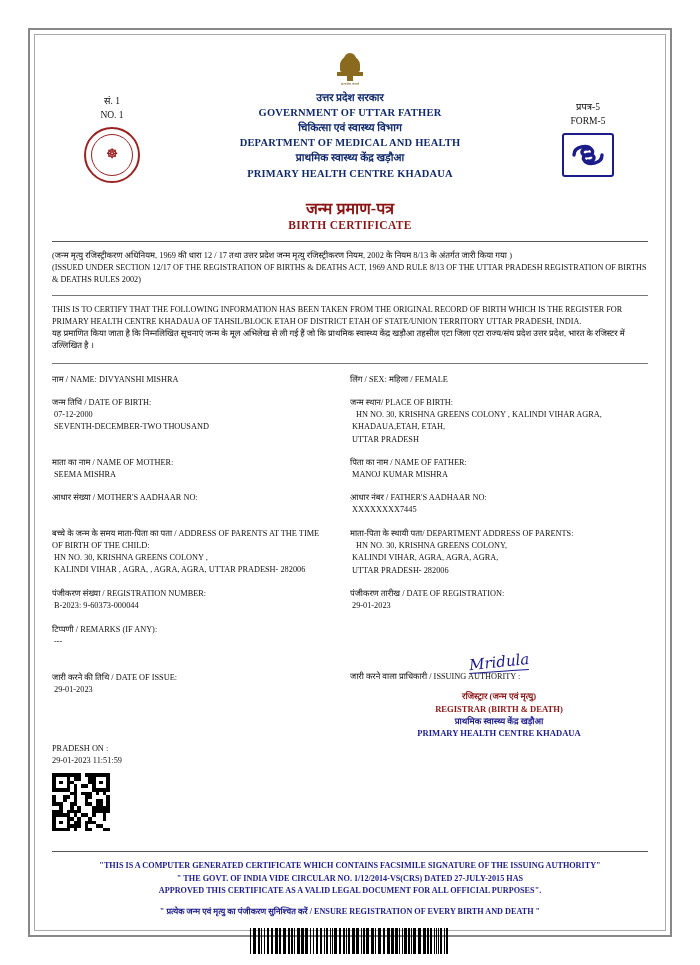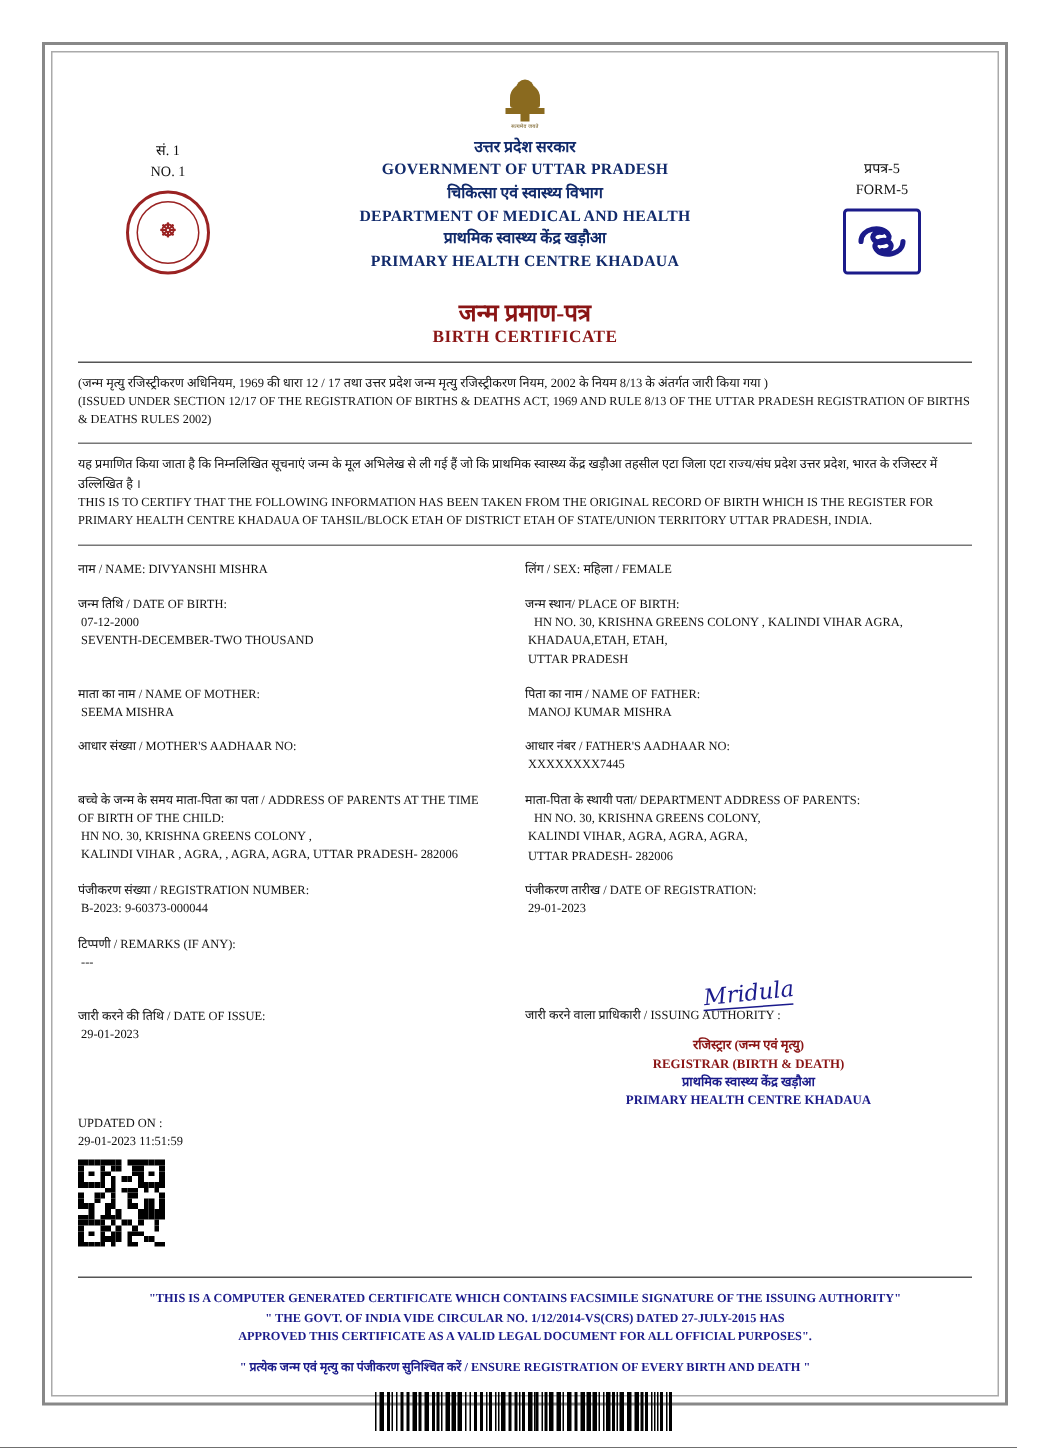--- a/index.html
+++ b/index.html
@@ -97,21 +97,21 @@
     left: 0;
     top: 25px;
     width: 26px;
     text-align: center;
     font-size: 3.4px;
     color: #6b5213;
     letter-spacing: .2px;
   }
   .header-block {
     display: flex;
-    align-items: flex-end;
+    align-items: center;
     justify-content: space-between;
     margin-top: 2px;
   }
   .header-left, .header-right {
     width: 120px;
     text-align: center;
     font-size: 9.5px;
     color: #111111;
     line-height: 1.5;
     padding-top: 6px;
@@ -329,21 +329,21 @@
         <div>NO. 1</div>
         <div class="seal-left">
           <div class="inner">
               <span class="mark">☸</span>
             </div>
         </div>
       </div>
 
       <div class="header-center">
         <div class="hindi-line">उत्तर प्रदेश सरकार</div>
-        <div class="eng-line">GOVERNMENT OF UTTAR PRADESH</div>
+        <div class="eng-line">GOVERNMENT OF UTTAR FATHER</div>
         <div class="hindi-line">चिकित्सा एवं स्वास्थ्य विभाग</div>
         <div class="eng-line">DEPARTMENT OF MEDICAL AND HEALTH</div>
         <div class="hindi-line">प्राथमिक स्वास्थ्य केंद्र खड़ौआ</div>
         <div class="eng-line">PRIMARY HEALTH CENTRE KHADAUA</div>
       </div>
 
       <div class="header-right">
         <div>प्रपत्र-5</div>
         <div>FORM-5</div>
         <div class="logo-right">
@@ -360,22 +360,22 @@
       <div class="title-en">BIRTH CERTIFICATE</div>
     </div>
 
     <div class="rule"></div>
 
     <div class="para hi">(जन्म मृत्यु रजिस्ट्रीकरण अधिनियम, 1969 की धारा 12 / 17 तथा उत्तर प्रदेश जन्म मृत्यु रजिस्ट्रीकरण नियम, 2002 के नियम 8/13 के अंतर्गत जारी किया गया )</div>
     <div class="para">(ISSUED UNDER SECTION 12/17 OF THE REGISTRATION OF BIRTHS &amp; DEATHS ACT, 1969 AND RULE 8/13 OF THE UTTAR PRADESH REGISTRATION OF BIRTHS &amp; DEATHS RULES 2002)</div>
 
     <div class="rule light"></div>
 
+    <div class="para">THIS IS TO CERTIFY THAT THE FOLLOWING INFORMATION HAS BEEN TAKEN FROM THE ORIGINAL RECORD OF BIRTH WHICH IS THE REGISTER FOR PRIMARY HEALTH CENTRE KHADAUA OF TAHSIL/BLOCK ETAH OF DISTRICT ETAH OF STATE/UNION TERRITORY UTTAR PRADESH, INDIA.</div>
     <div class="para hi">यह प्रमाणित किया जाता है कि निम्नलिखित सूचनाएं जन्म के मूल अभिलेख से ली गई हैं जो कि प्राथमिक स्वास्थ्य केंद्र खड़ौआ तहसील एटा जिला एटा राज्य/संघ प्रदेश उत्तर प्रदेश, भारत के रजिस्टर में उल्लिखित है ।</div>
-    <div class="para">THIS IS TO CERTIFY THAT THE FOLLOWING INFORMATION HAS BEEN TAKEN FROM THE ORIGINAL RECORD OF BIRTH WHICH IS THE REGISTER FOR PRIMARY HEALTH CENTRE KHADAUA OF TAHSIL/BLOCK ETAH OF DISTRICT ETAH OF STATE/UNION TERRITORY UTTAR PRADESH, INDIA.</div>
 
     <div class="rule light"></div>
 
     <div class="fields">
 
       <div class="frow">
         <div class="fcol">
           <div class="flabel">नाम / NAME:  DIVYANSHI MISHRA</div>
         </div>
         <div class="fcol">
@@ -455,21 +455,21 @@
 
     </div>
 
     <div class="sign-row">
       <div class="sign-left">
         <div class="issue-block">
           <div class="flabel">जारी करने की तिथि / DATE OF ISSUE:</div>
           <div class="fvalue">29-01-2023</div>
         </div>
         <div class="updated-block">
-          <div>UPDATED ON :</div>
+          <div>PRADESH ON :</div>
           <div>29-01-2023 11:51:59</div>
           <div class="qr" id="qr-code">
               <i class="on"></i>
               <i class="on"></i>
               <i class="on"></i>
               <i class="on"></i>
               <i class="on"></i>
               <i class="on"></i>
               <i class="on"></i>
               <i class="on"></i>

